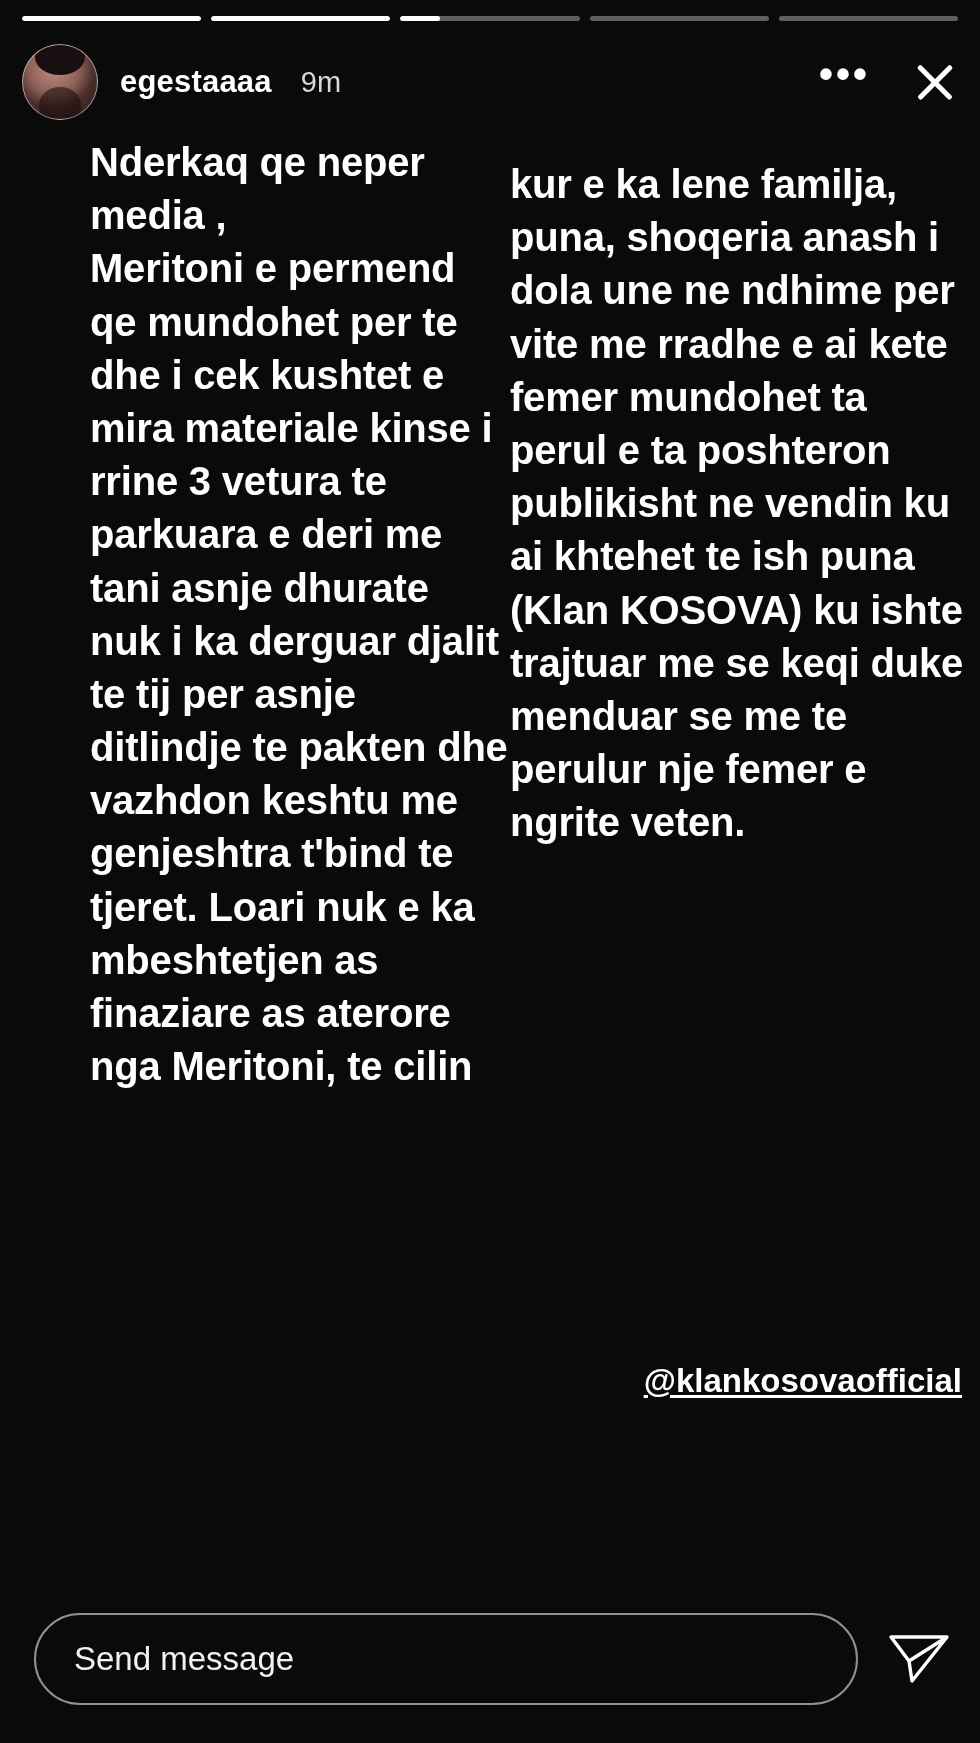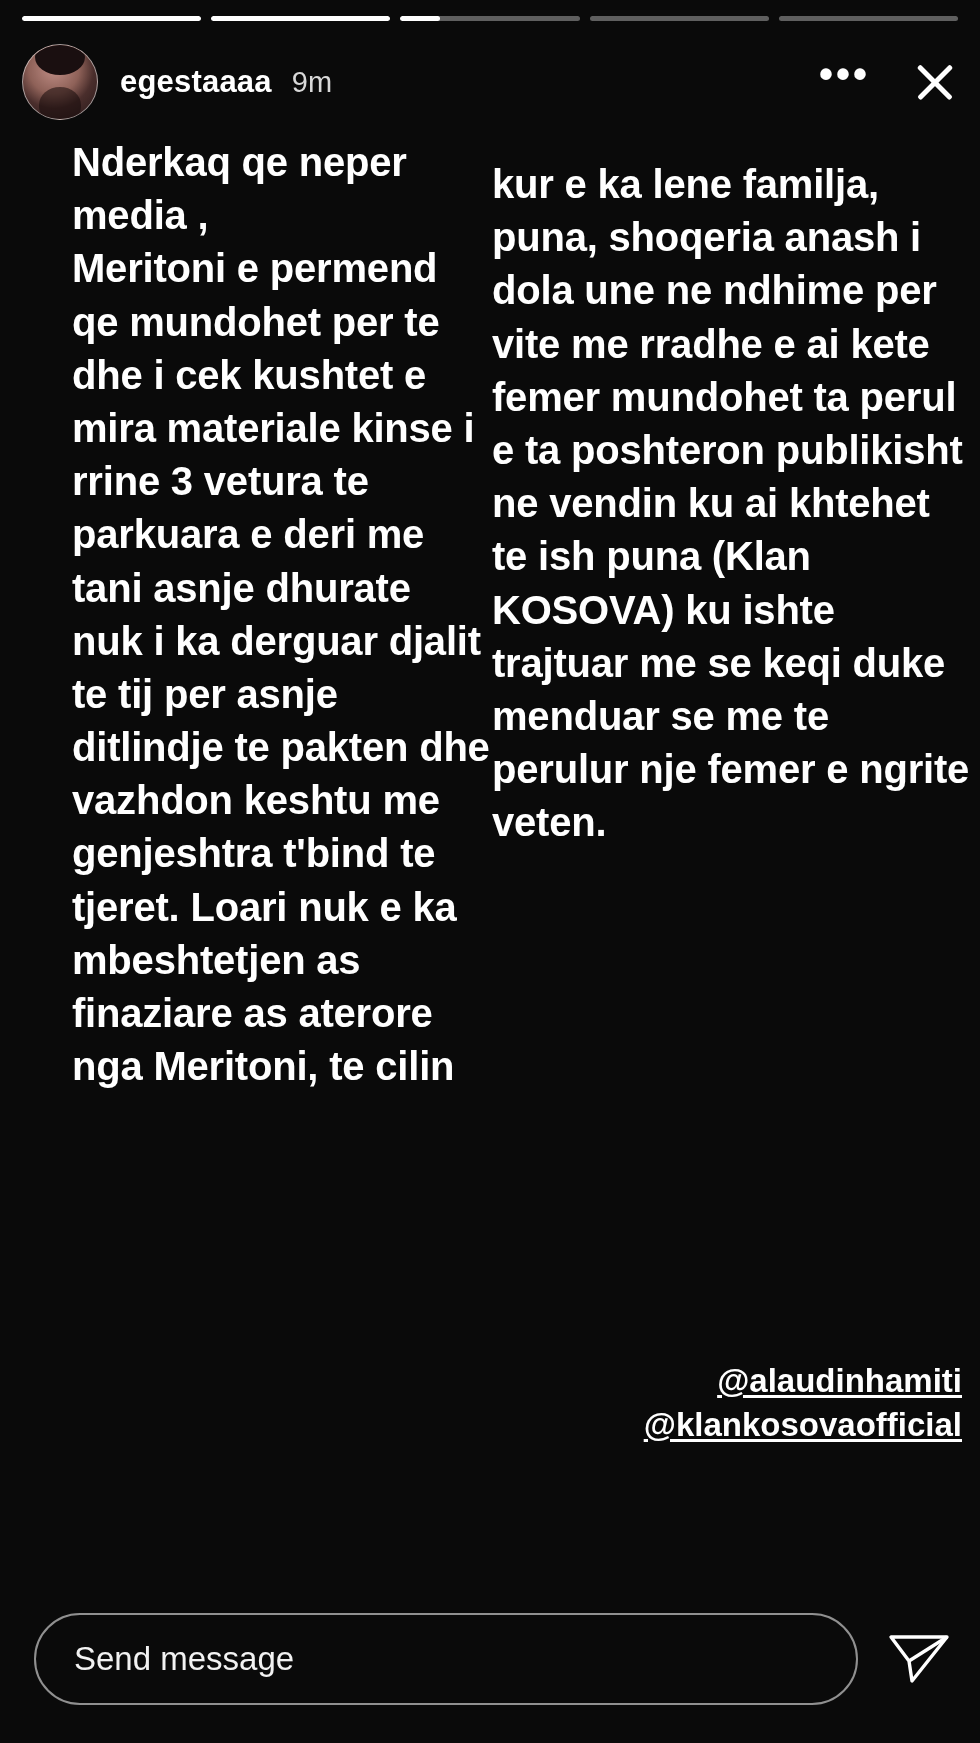--- a/index.html
+++ b/index.html
@@ -92,21 +92,21 @@
   }
   .username {
     margin-left: 22px;
     font-size: 31px;
     font-weight: 700;
     letter-spacing: 0.2px;
     color: #ffffff;
     white-space: nowrap;
   }
   .timestamp {
-    margin-left: 20px;
+    margin-left: 29px;
     font-size: 29px;
     font-weight: 400;
     color: #d8d8d8;
     white-space: nowrap;
   }
   .header-actions {
     margin-left: auto;
     display: flex;
     align-items: center;
     gap: 42px;
@@ -140,21 +140,21 @@
   .close-icon::before { transform: rotate(45deg); }
   .close-icon::after  { transform: rotate(-45deg); }
 
   
   .columns {
     position: absolute;
     top: 136px;
     left: 0;
     right: 0;
     display: flex;
-    padding: 0 8px 0 72px;
+    padding: 0 8px 0 90px;
     box-sizing: border-box;
   }
   .col {
     font-size: 40px;
     line-height: 1.33;
     font-weight: 700;
     letter-spacing: -0.2px;
     color: #ffffff;
     white-space: pre-wrap;
     word-break: normal;
@@ -255,21 +255,20 @@
     </div>
   </div>
 
   <div class="columns">
     <div class="col col-left">Nderkaq qe neper media ,
 Meritoni e permend qe mundohet per te dhe i cek kushtet e mira materiale kinse i rrine 3 vetura te parkuara e deri me tani asnje dhurate nuk i ka derguar djalit te tij per asnje ditlindje te pakten dhe vazhdon keshtu me genjeshtra t'bind te tjeret. Loari nuk e ka mbeshtetjen as finaziare as aterore nga Meritoni, te cilin</div>
     <div class="col col-right">kur e ka lene familja, puna, shoqeria anash i dola une ne ndhime per vite me rradhe e ai kete femer mundohet ta perul e ta poshteron publikisht ne vendin ku ai khtehet te ish puna (Klan KOSOVA) ku ishte trajtuar me se keqi duke menduar se me te perulur nje femer e ngrite veten.</div>
   </div>
 
   <div class="mentions">
-    <span class="mention">@alaudinhamiti</span>
     <span class="mention">@klankosovaofficial</span>
   </div>
 
   <div class="bottom-bar">
     <input class="send-input" type="text" placeholder="Send message" style="">
     <svg class="send-icon" viewBox="0 0 62 56">
       <path d="M3 6 L59 6 L24 50 L21 30 Z" fill="none" stroke="#ffffff" stroke-width="3.4" stroke-linejoin="round"></path>
       <path d="M21 30 L59 6" fill="none" stroke="#ffffff" stroke-width="3.4" stroke-linejoin="round"></path>
     </svg>
   </div>

